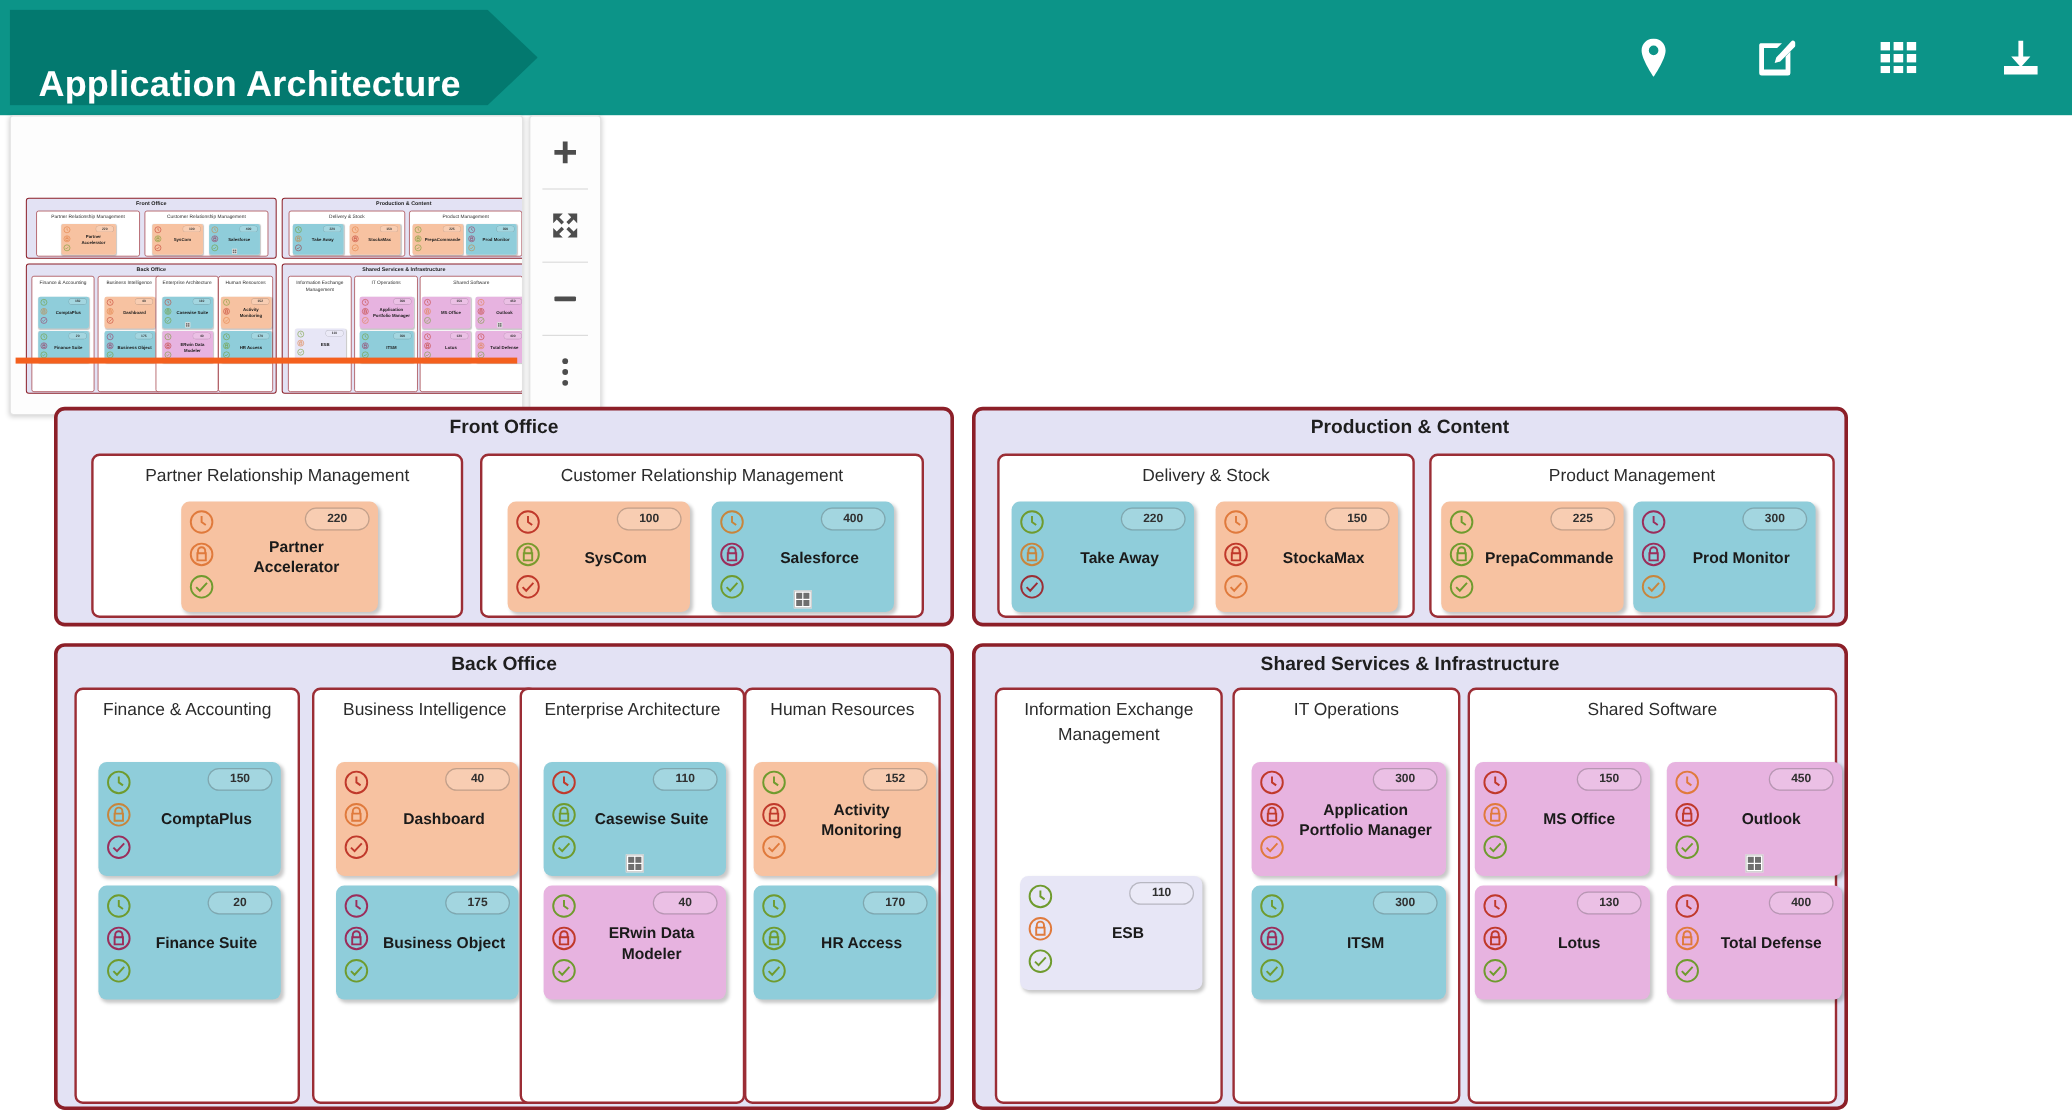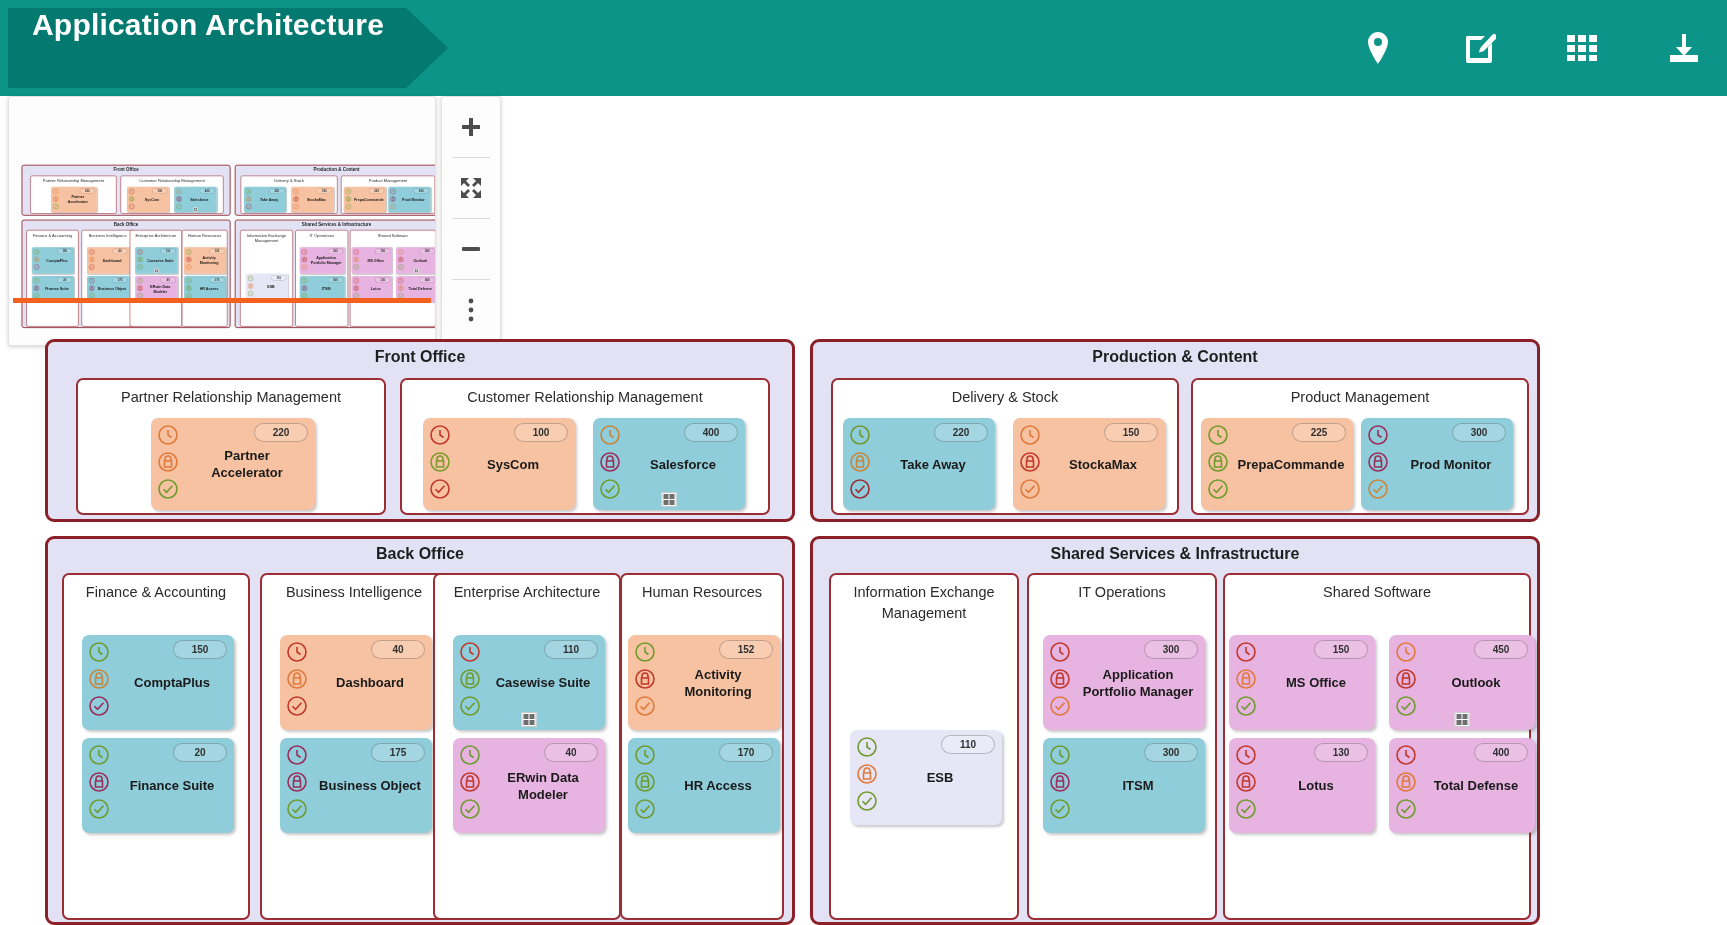--- a/index.html
+++ b/index.html
@@ -15,21 +15,21 @@
     position: absolute; left: 0; top: 0;
     width: 1727px; height: 96px;
     background: #0c9488;
     display: flex; align-items: center;
   }
   #title-chevron {
     position: relative;
     height: 80px;
     margin-left: 8px;
     padding: 0 64px 0 24px;
-    display: flex; align-items: flex-start;
+    display: flex; align-items: flex-end;
     background: #03796f;
     clip-path: polygon(0 0, calc(100% - 42px) 0, 100% 50%, calc(100% - 42px) 100%, 0 100%);
   }
   #title-text {
     color: #ffffff;
     font-size: 30px;
     font-weight: 700;
     letter-spacing: .2px;
     white-space: nowrap;
   }

